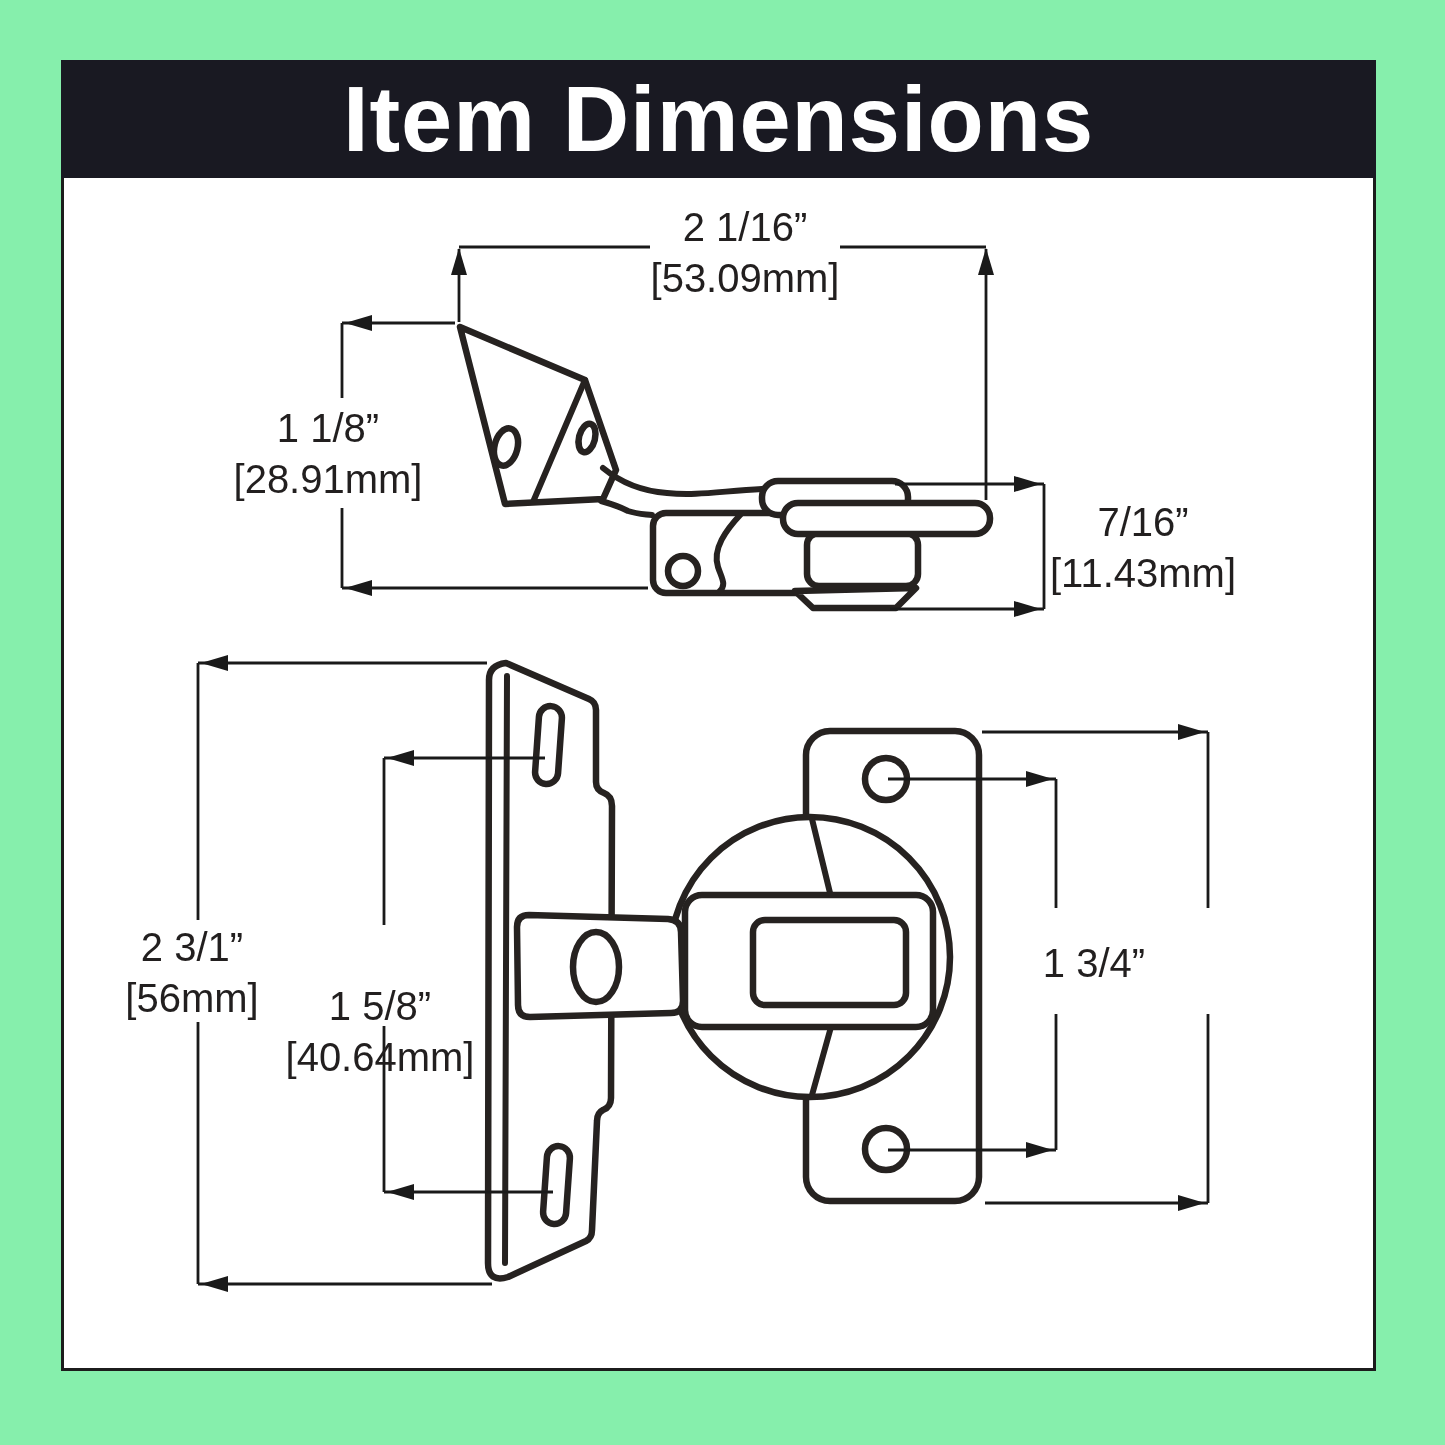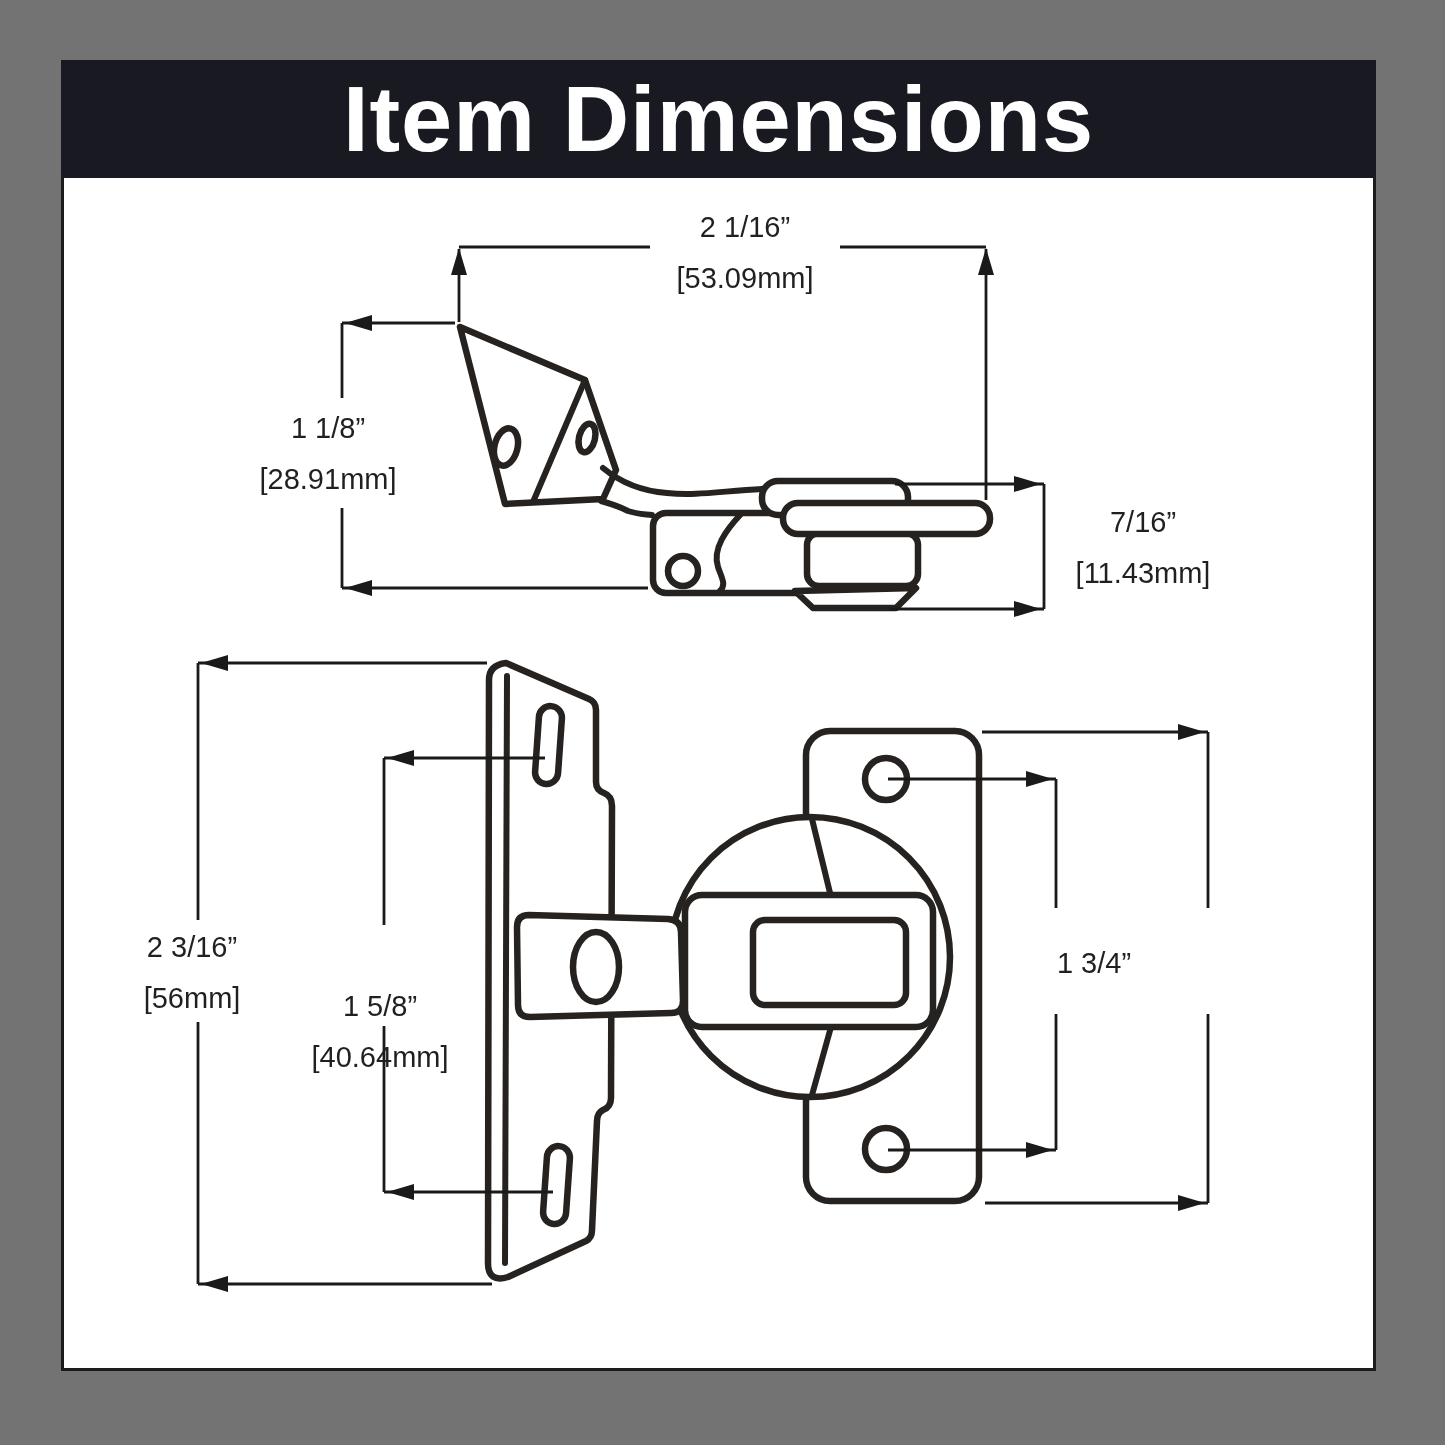--- a/index.html
+++ b/index.html
@@ -1,35 +1,35 @@
 <!DOCTYPE html>
 <html><head>
 <meta charset="utf-8">
 <style>
   html,body{margin:0;padding:0;background:#ffffff;}
   #canvas{
-    position:relative;width:1445px;height:1445px;background:#737373;overflow:hidden;
+    position:relative;width:1445px;height:1445px;background:#86efac;overflow:hidden;
     font-family:"Liberation Sans", sans-serif;
   }
   #frame{
     position:absolute;left:61px;top:60px;width:1309px;height:1305px;
     border:3px solid #1c1c1c;background:#ffffff;
   }
   #header-bar{
     position:absolute;left:61px;top:60px;width:1315px;height:118px;
     background:#191922;display:flex;align-items:center;justify-content:center;
   }
   #header-bar .title{
     color:#ffffff;font-size:92px;font-weight:700;letter-spacing:1px;
     font-family:"Liberation Sans", sans-serif;white-space:nowrap;
   }
   svg.drawing{position:absolute;left:0;top:0;width:1445px;height:1445px;}
   .dim-label{
     position:absolute;transform:translate(-50%,-50%);
-    text-align:center;color:#221f1f;font-size:29px;line-height:51px;
+    text-align:center;color:#221f1f;font-size:40px;line-height:51px;
     white-space:nowrap;font-family:"Liberation Sans", sans-serif;
   }
   .part{stroke:#262220;stroke-width:6.5;fill:#ffffff;stroke-linejoin:round;stroke-linecap:round;}
   .partline{stroke:#262220;stroke-width:6;fill:none;stroke-linejoin:round;stroke-linecap:round;}
   .dim{stroke:#1a1a1a;stroke-width:2.8;fill:none;}
   .arr{fill:#1a1a1a;stroke:none;}
 </style>
 </head>
 <body>
 
@@ -125,21 +125,21 @@
     <div>1 1/8”</div>
     <div>[28.91mm]</div>
   </div>
 
   <div class="dim-label" style="left:1143px;top:548px;">
     <div>7/16”</div>
     <div>[11.43mm]</div>
   </div>
 
   <div class="dim-label" style="left:192px;top:973px;">
-    <div>2 3/16”</div>
+    <div>2 3/1”</div>
     <div>[56mm]</div>
   </div>
 
   <div class="dim-label" style="left:380px;top:1032px;">
     <div>1 5/8”</div>
     <div>[40.64mm]</div>
   </div>
 
   <div class="dim-label" style="left:1077px;top:963px;margin-left:17px;">
     <div>1 3/4”</div>

